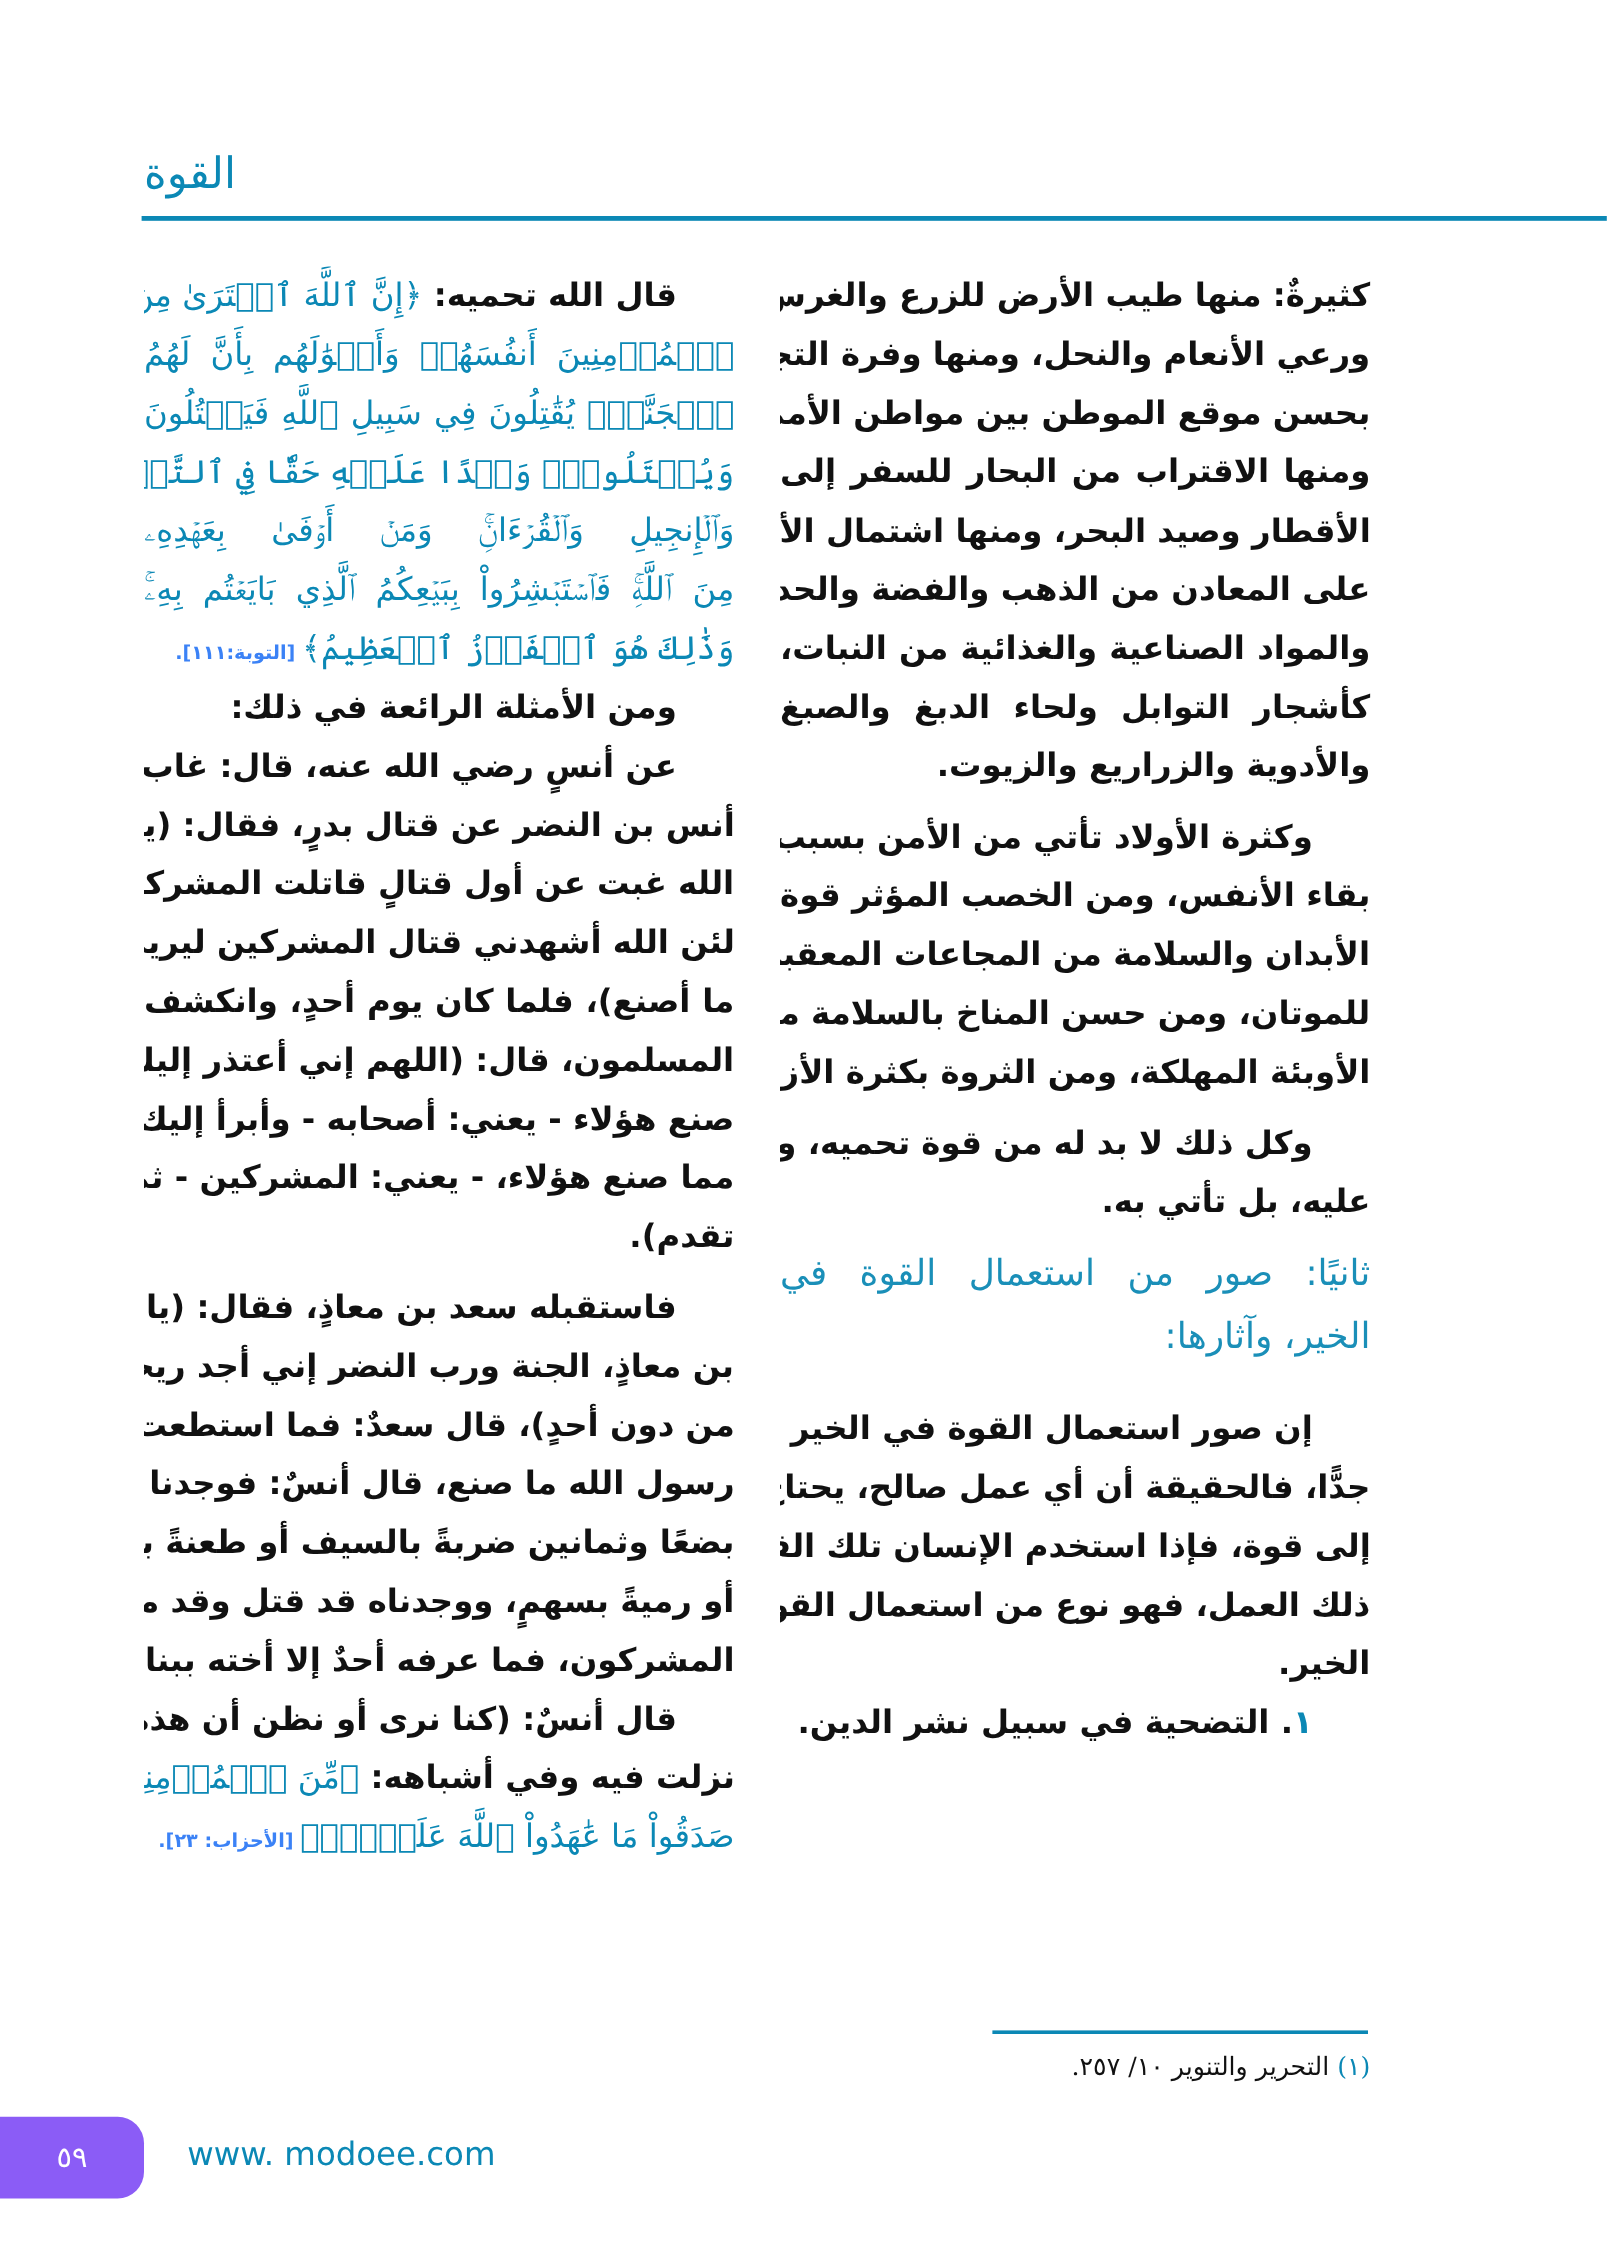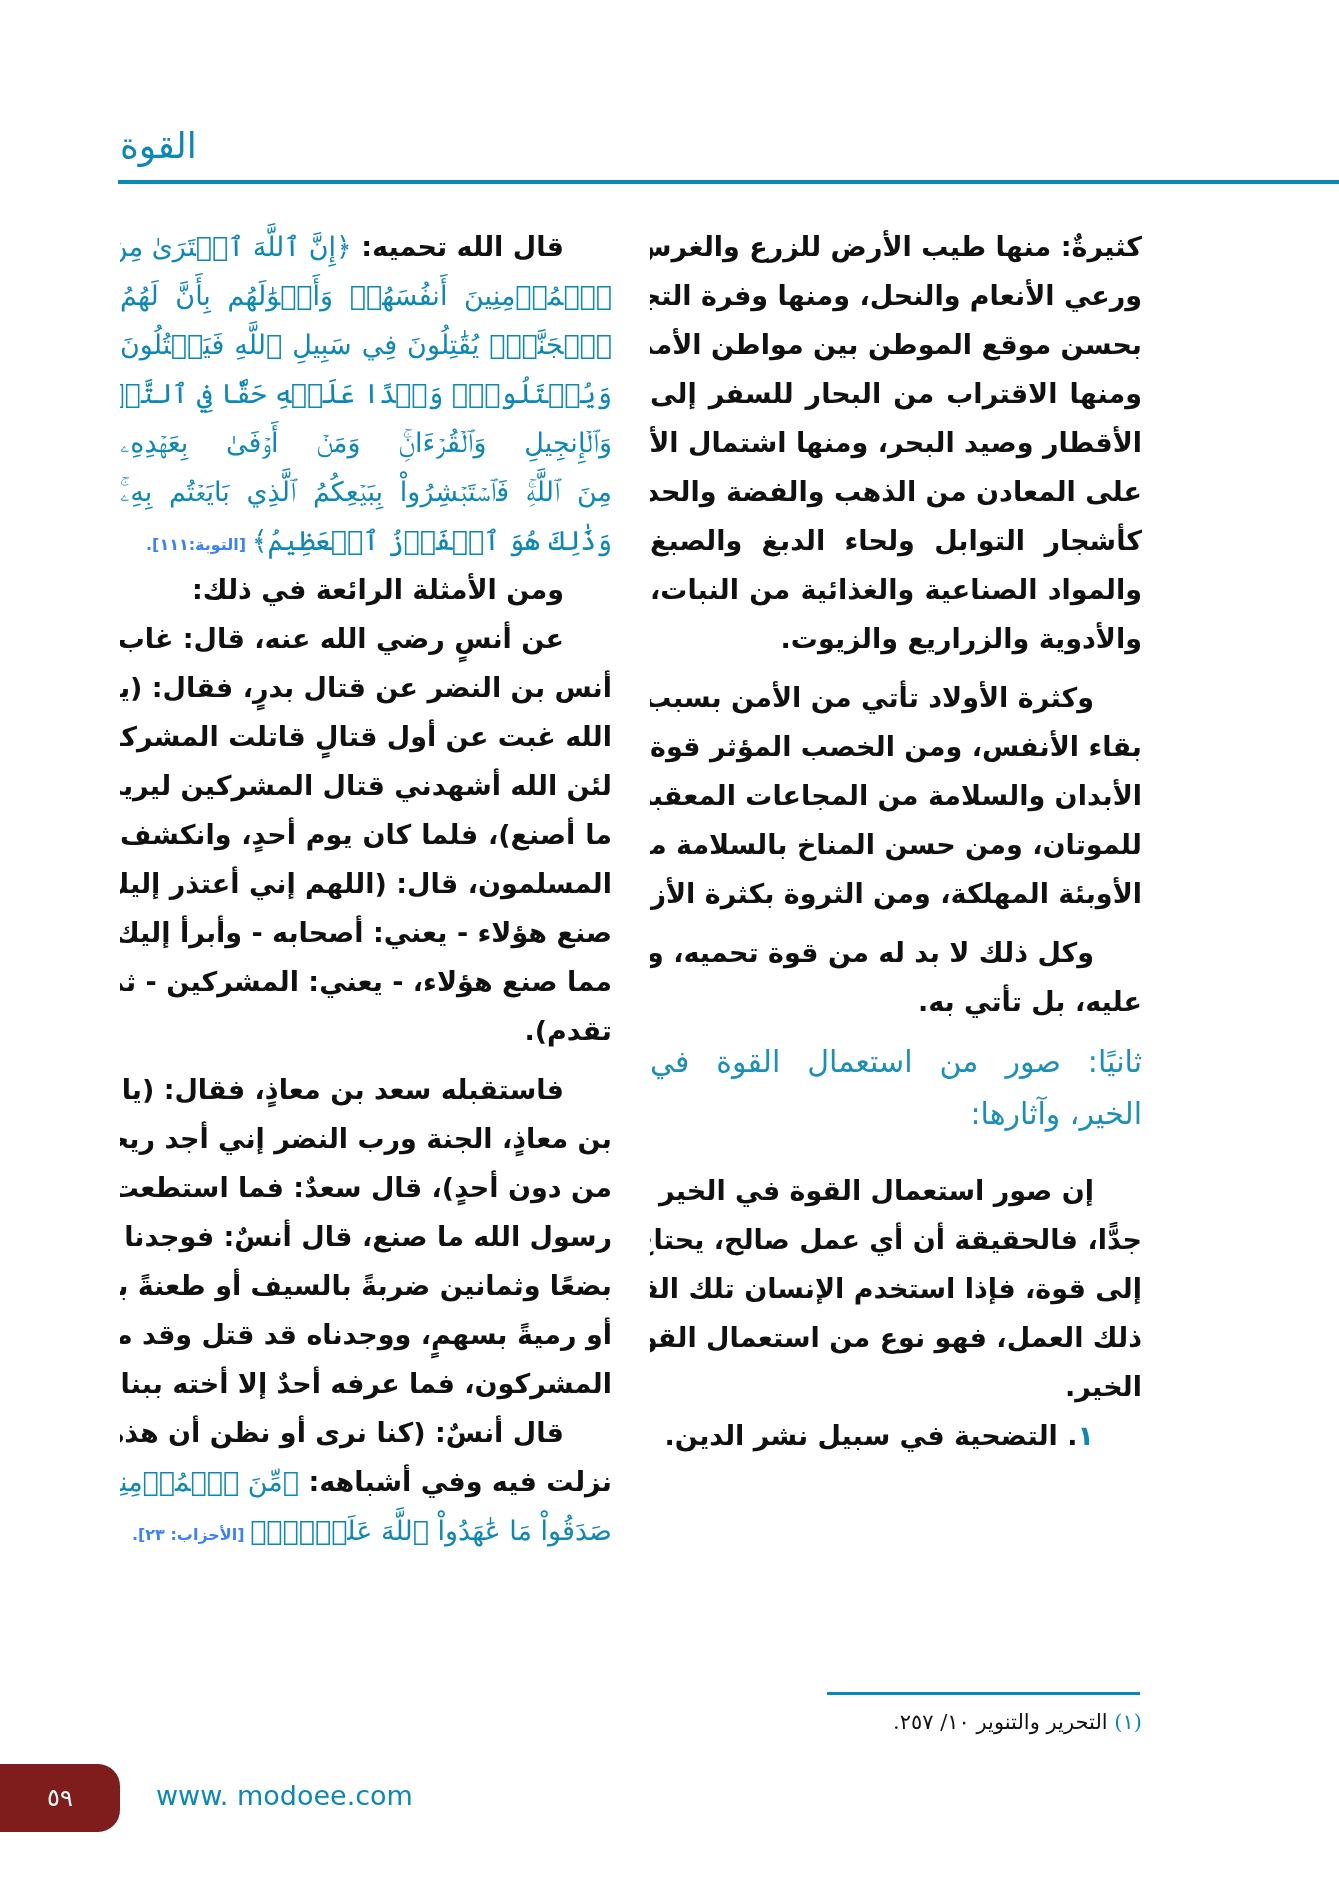--- a/index.html
+++ b/index.html
@@ -25,41 +25,41 @@
   .gap { height:26px; }
   .gap-sm { height:10px; }
   .item-num { color:#0b88b5; }
 
   .fn-rule { position:absolute; left:827px; width:313px; top:1692px; height:3px; background:#0b88b5; }
   .footnote { position:absolute; left:650px; width:492px; top:1705px; direction:rtl; text-align:right;
               font-size:21px; line-height:34px; font-family:"DejaVu Serif", serif; }
   .footnote .num { color:#0b88b5; }
 
   .page-badge { position:absolute; left:0; top:1764px; width:120px; height:68px;
-                background:#7f1d1d; border-radius:0 22px 22px 0; color:#fff;
+                background:#8b5cf6; border-radius:0 22px 22px 0; color:#fff;
                 font-size:24px; line-height:68px; text-align:center; }
   .site-url { position:absolute; left:156px; top:1776px; font-size:27px; color:#0b88b5;
               font-family:"DejaVu Sans", sans-serif; line-height:40px;text-align:center; }
 </style>
 </head>
 <body>
 
 <div class="running-title">القوة</div>
 <div class="header-rule"></div>
 
 <div class="col col-right">
   <div>
     <div class="line">كثيرةٌ: منها طيب الأرض للزرع والغرس،</div>
     <div class="line">ورعي الأنعام والنحل، ومنها وفرة التجارة</div>
     <div class="line">بحسن موقع الموطن بين مواطن الأمم،</div>
     <div class="line">ومنها الاقتراب من البحار للسفر إلى</div>
     <div class="line">الأقطار وصيد البحر، ومنها اشتمال الأرض</div>
     <div class="line">على المعادن من الذهب والفضة والحديد</div>
+    <div class="line">والمواد الصناعية والغذائية من النبات،</div>
     <div class="line">كأشجار التوابل ولحاء الدبغ والصبغ</div>
-    <div class="line">والمواد الصناعية والغذائية من النبات،</div>
     <div class="line last">والأدوية والزراريع والزيوت.</div>
   </div>
   <div class="gap-sm"></div>
   <div>
     <div class="line indent">وكثرة الأولاد تأتي من الأمن بسبب</div>
     <div class="line">بقاء الأنفس، ومن الخصب المؤثر قوة</div>
     <div class="line">الأبدان والسلامة من المجاعات المعقبة</div>
     <div class="line">للموتان، ومن حسن المناخ بالسلامة من</div>
     <div class="line">الأوبئة المهلكة، ومن الثروة بكثرة الأزواج</div>
   </div>

